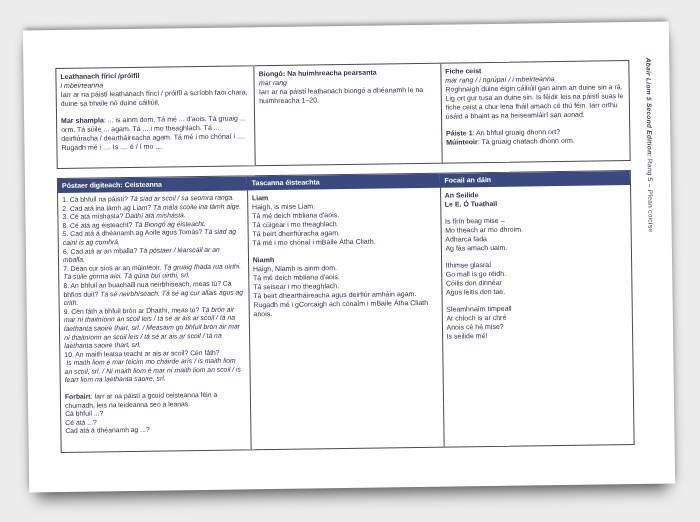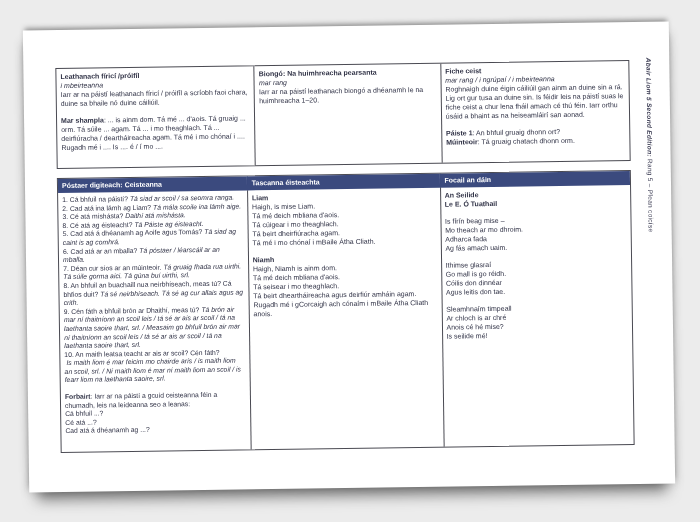--- a/index.html
+++ b/index.html
@@ -101,21 +101,21 @@
 
     <div class="tbl bot-tbl">
       <div class="hdr" style="background: rgb(59, 74, 126);">Póstaer digiteach: Ceisteanna</div>
       <div class="hdr" style="background: rgb(59, 74, 126);">Tascanna éisteachta</div>
       <div class="hdr" style="background: rgb(59, 74, 126);">Focail an dáin</div>
 
       <div class="cell qcol">
         <div class="qa"><span class="q">1. Cá bhfuil na páistí?</span><span class="a">Tá siad ar scoil / sa seomra ranga.</span></div>
         <div class="qa"><span class="q">2. Cad atá ina lámh ag Liam?</span><span class="a">Tá mála scoile ina lámh aige.</span></div>
         <div class="qa"><span class="q">3. Cé atá míshásta?</span><span class="a">Daithí atá míshásta.</span></div>
-        <div class="qa"><span class="q">8. Cé atá ag éisteacht?</span><span class="a">Tá Páiste ag éisteacht.</span></div>
+        <div class="qa"><span class="q">8. Cé atá ag éisteacht?</span><span class="a">Tá Biongó ag éisteacht.</span></div>
         <div class="qa"><span class="q">5. Cad atá á dhéanamh ag Aoife agus Tomás?</span><span class="a">Tá siad ag caint is ag comhrá.</span></div>
         <div class="qa"><span class="q">6. Cad atá ar an mballa?</span><span class="a">Tá póstaer / léarscáil ar an mballa.</span></div>
         <div class="qa"><span class="q">7. Déan cur síos ar an múinteoir.</span><span class="a">Tá gruaig fhada rua uirthi. Tá súile gorma aici. Tá gúna buí uirthi, srl.</span></div>
         <div class="qa"><span class="q">8. An bhfuil an buachaill nua neirbhíseach, meas tú? Cá bhfios duit?</span><span class="a">Tá sé neirbhíseach. Tá sé ag cur allais agus ag crith.</span></div>
         <div class="qa"><span class="q">9. Cén fáth a bhfuil brón ar Dhaithí, meas tú?</span><span class="a">Tá brón air mar ní thaitníonn an scoil leis / tá sé ar ais ar scoil / tá na laethanta saoire thart, srl. / Measaim go bhfuil brón air mar ní thaitníonn an scoil leis / tá sé ar ais ar scoil / tá na laethanta saoire thart, srl.</span></div>
         <div class="qa"><span class="q">10. An maith leatsa teacht ar ais ar scoil? Cén fáth?</span><br><span class="a">Is maith liom é mar feicim mo chairde arís / is maith liom an scoil, srl. / Ní maith liom é mar ní maith liom an scoil / is fearr liom na laethanta saoire, srl.</span></div>
         <div class="gap"></div>
         <div class="qa"><span class="b">Forbairt</span><span>: Iarr ar na páistí a gcuid ceisteanna féin a chumadh, leis na leideanna seo a leanas:</span></div>
         <div class="line">Cá bhfuil ...?</div>
         <div class="line">Cé atá ...?</div>

